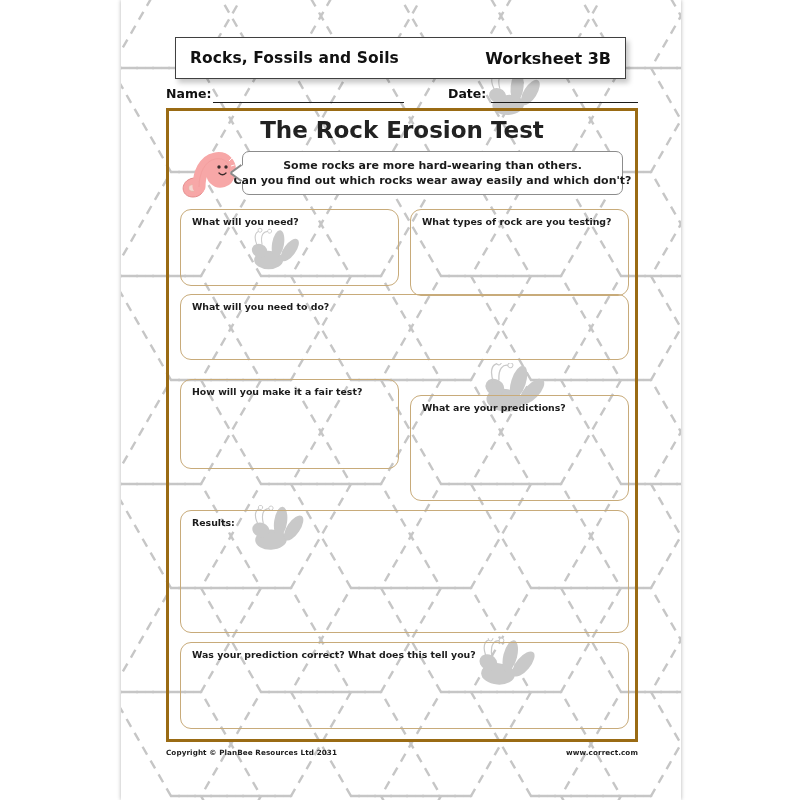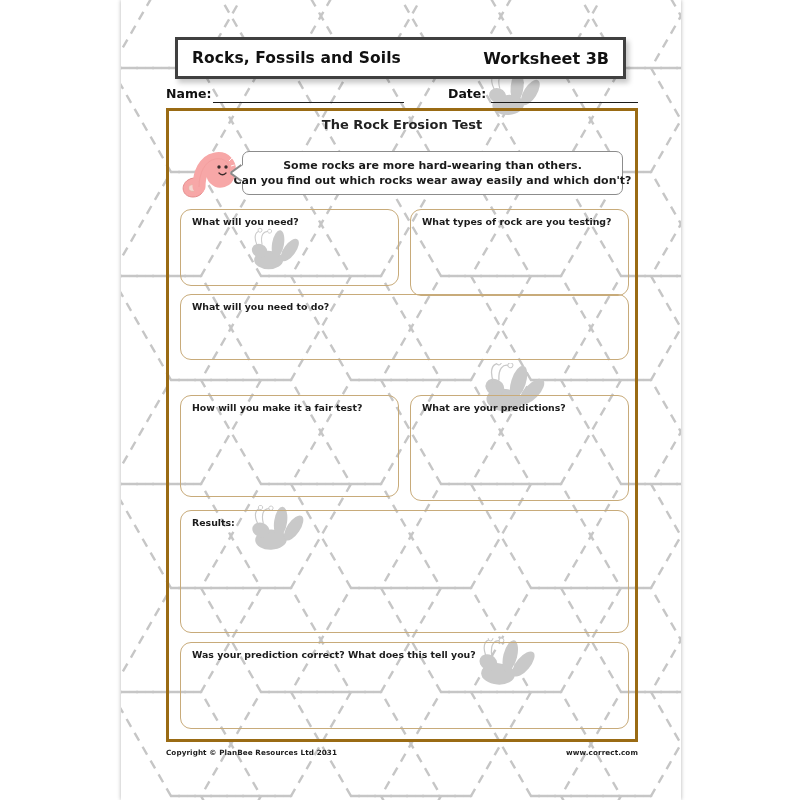--- a/index.html
+++ b/index.html
@@ -49,21 +49,21 @@
   }
 
   
   #title-bar {
     position: absolute;
     left: 54px;
     top: 37px;
     width: 451px;
     height: 42px;
     background: #ffffff;
-    border: 3px solid #404040;
+    border: 1px solid #404040;
     box-shadow: 3px 4px 5px rgba(0,0,0,0.22);
     display: flex;
     align-items: center;
     justify-content: space-between;
     padding: 0 14px;
   }
   #topic-title {
     font-family: "DejaVu Sans", sans-serif;
     font-weight: 700;
     font-size: 15.5px;
@@ -117,21 +117,21 @@
 
   
   #sheet-heading {
     position: absolute;
     left: 0;
     top: 6px;
     width: 100%;
     text-align: center;
     font-family: "DejaVu Sans", sans-serif;
     font-weight: 700;
-    font-size: 13px;
+    font-size: 23px;
     color: #222222;
   }
 
   
   #worm {
     position: absolute;
     left: 10px;
     top: 36px;
     width: 58px;
     height: 52px;
@@ -185,21 +185,21 @@
     font-family: "DejaVu Sans", sans-serif;
     font-weight: 700;
     font-size: 9.4px;
     color: #1b1b1b;
     white-space: nowrap;
   }
 
   #box-need       { left: 11px;  top: 98px;  width: 219px; height: 77px; }
   #box-rocktypes  { left: 241px; top: 98px;  width: 219px; height: 87px; }
   #box-todo       { left: 11px;  top: 183px; width: 449px; height: 66px; }
-  #box-fairtest   { left: 11px;  top: 284px; width: 219px; height: 102px; }
+  #box-fairtest   { left: 11px;  top: 268px; width: 219px; height: 90px; }
   #box-predict    { left: 241px; top: 284px; width: 219px; height: 106px; padding-left: 47px; }
   #box-results    { left: 11px;  top: 399px; width: 449px; height: 123px; }
   #box-reflect    { left: 11px;  top: 531px; width: 449px; height: 87px; }
 
   
   #footer {
     position: absolute;
     left: 45px;
     top: 748px;
     width: 472px;

